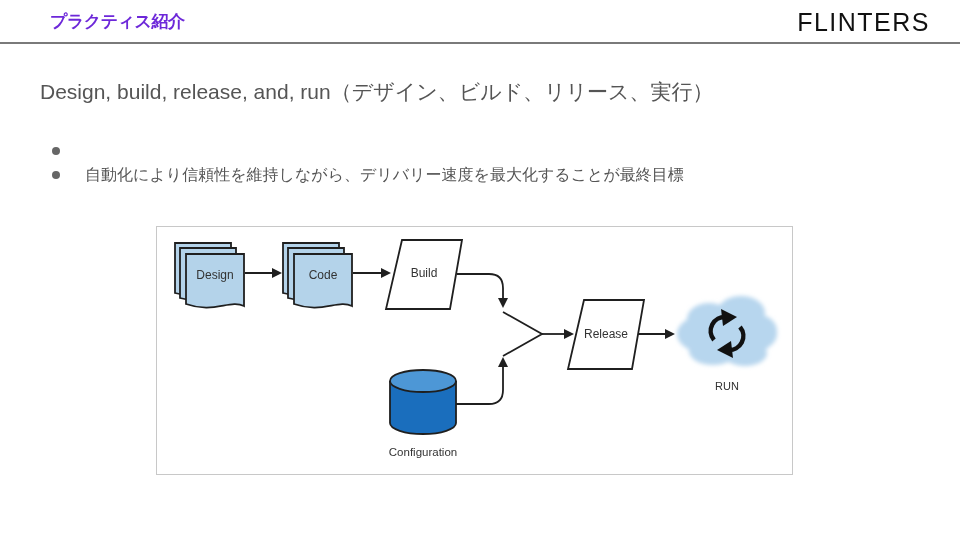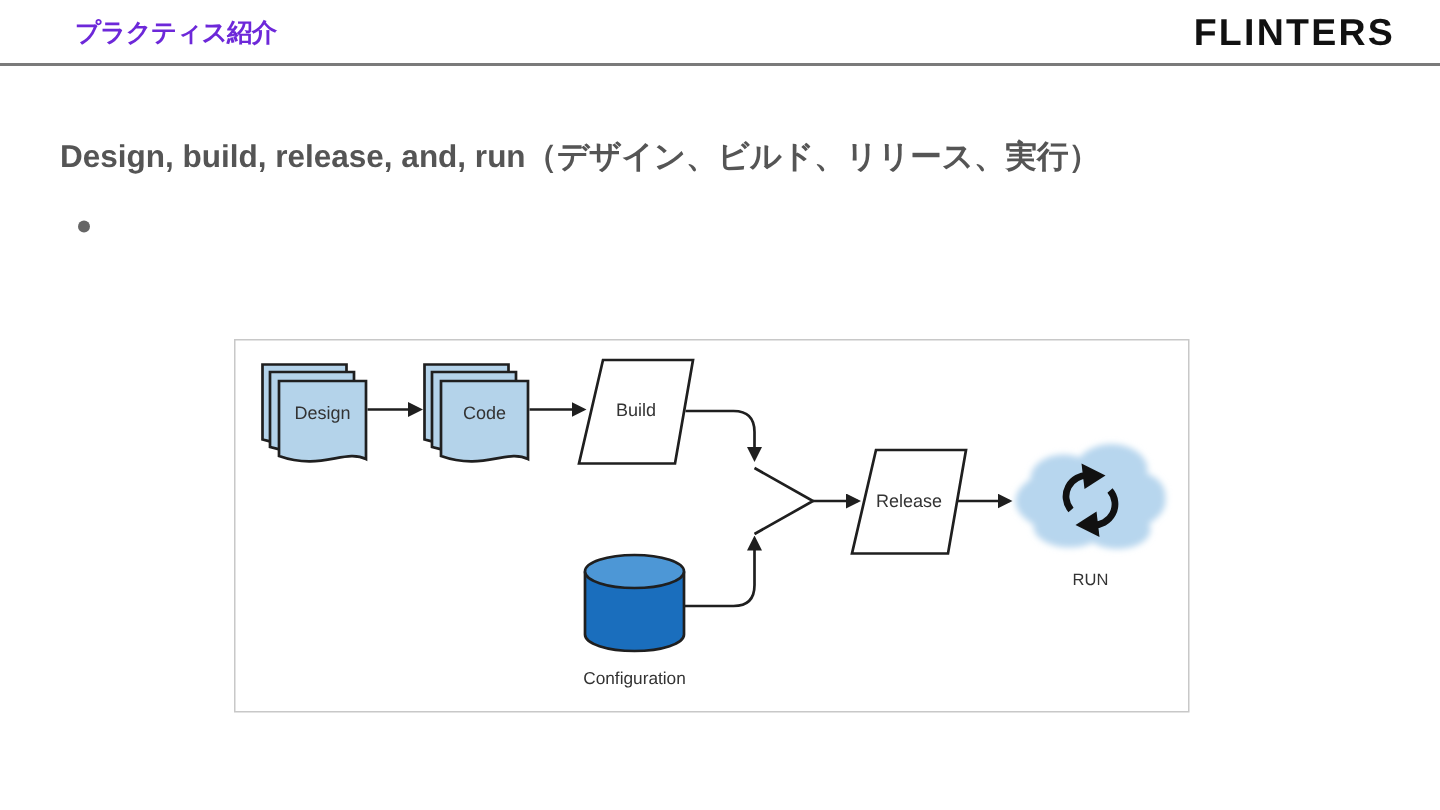--- a/index.html
+++ b/index.html
@@ -1,20 +1,20 @@
 <!DOCTYPE html>
 <html><head>
 <meta charset="utf-8">
 <style>
   html,body{margin:0;padding:0;background:#fff;}
   body{width:960px;height:540px;position:relative;overflow:hidden;font-family:"DejaVu Sans","Liberation Sans",sans-serif;}
   .header-title{position:absolute;left:29px;top:10px;font-size:17px;font-weight:bold;color:#6d28d9;letter-spacing:-0.5px;margin-left:21px;}
-  .logo{position:absolute;right:30px;top:8px;font-family:"Liberation Sans",sans-serif;font-weight:bold;font-size:25px;color:#111;letter-spacing:1.5px;}
+  .logo{position:absolute;right:30px;top:8px;font-family:"Liberation Sans",sans-serif;font-weight:normal;font-size:25px;color:#111;letter-spacing:1.5px;}
   .header-rule{position:absolute;left:0;top:42px;width:960px;height:2px;background:#7a7a7a;}
-  .slide-title{position:absolute;left:40px;top:90px;font-family:"Liberation Sans",sans-serif;font-weight:bold;font-size:21px;color:#555;white-space:nowrap;}
+  .slide-title{position:absolute;left:40px;top:78px;font-family:"Liberation Sans",sans-serif;font-weight:normal;font-size:21px;color:#555;white-space:nowrap;}
   .slide-title .jp{font-family:"DejaVu Sans",sans-serif;}
   .bullets{position:absolute;left:52px;top:139px;margin:0;padding:0;list-style:none;}
   .bullets li{display:flex;align-items:center;height:24px;font-size:16px;color:#555;white-space:nowrap;}
   .bullets .dot{width:8px;height:8px;border-radius:50%;background:#666;margin-right:25px;flex:none;}
   .diagram-frame{position:absolute;left:156px;top:226px;width:637px;height:249px;border:1.5px solid #c8c8c8;box-sizing:border-box;background:#fff;}
   svg text{font-family:"Liberation Sans",sans-serif;}
 </style>
 </head>
 <body>
 
@@ -22,20 +22,24 @@
 <div class="logo">FLINTERS</div>
 <div class="header-rule"></div>
 
 <div class="slide-title">
   <span>Design, build, release, and, run</span><span class="jp">（デザイン、ビルド、リリース、実行）</span>
 </div>
 
 <ul class="bullets">
   <li>
       <span class="dot"></span>
+    </li>
+  <li>
+      <span class="dot"></span>
+      <span>自動化により信頼性を維持しながら、デリバリー速度を最大化することが最終目標</span>
     </li>
 </ul>
 
 <div class="diagram-frame">
   <svg width="637" height="246" viewBox="156 226 637 246">
     <defs>
       <marker id="arrow" markerWidth="10" markerHeight="10" refX="8" refY="5" orient="auto" markerUnits="userSpaceOnUse">
         <path d="M0,0 L10,5 L0,10 z" fill="#1f1f1f"></path>
       </marker>
       <filter id="blur" x="-20%" y="-20%" width="140%" height="140%">

